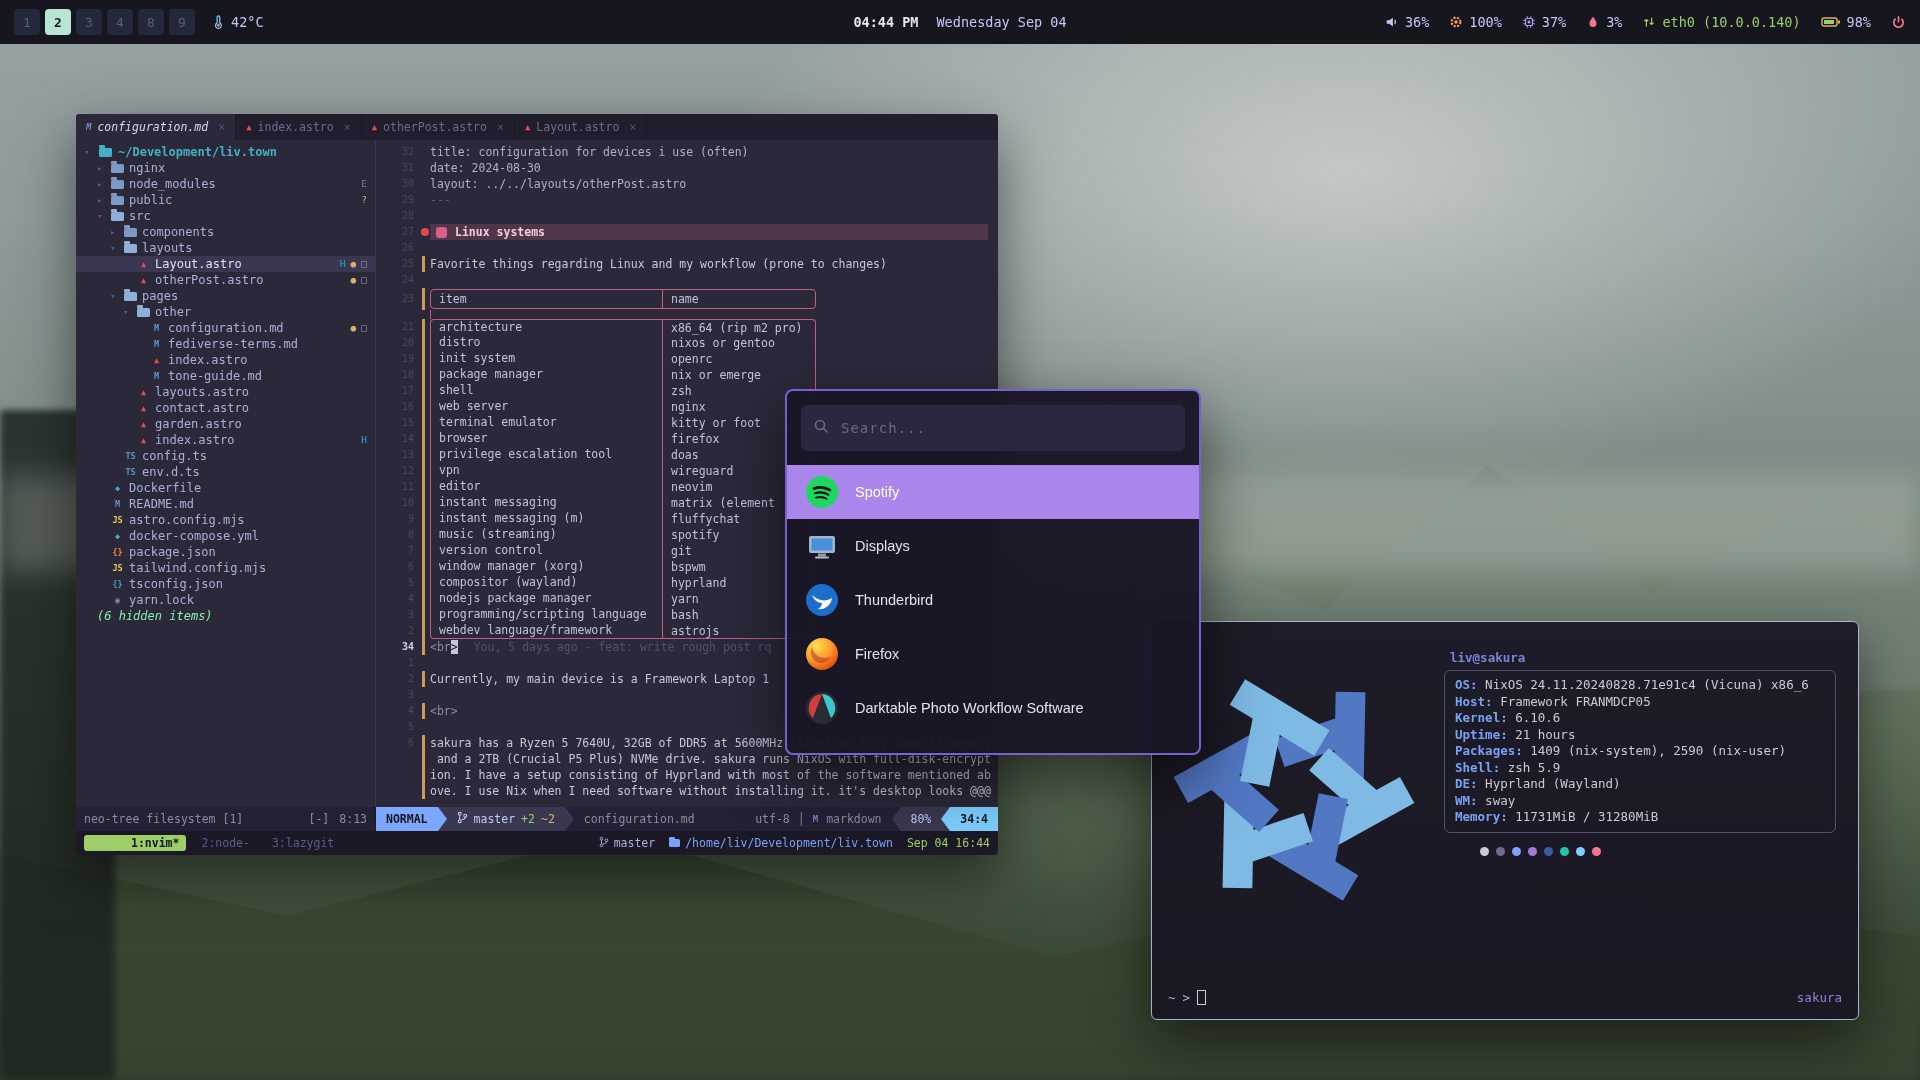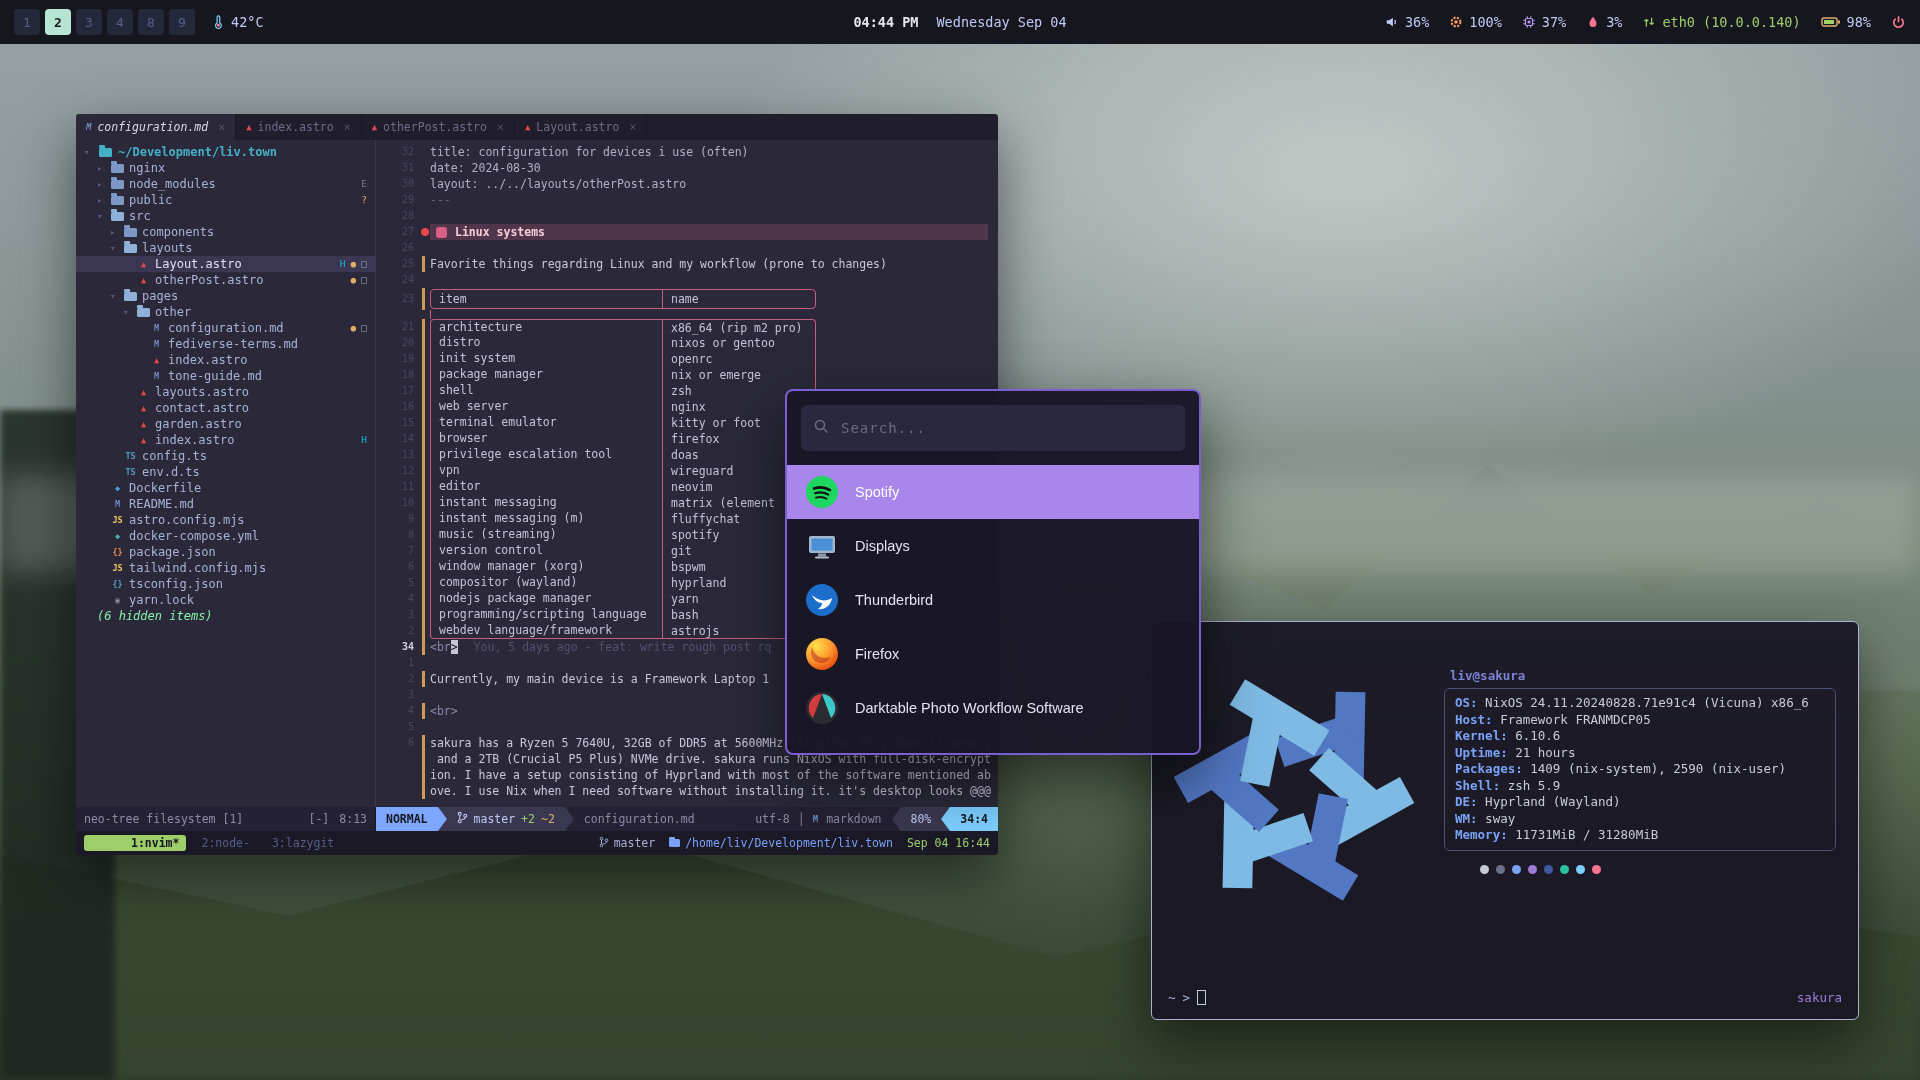--- a/index.html
+++ b/index.html
@@ -136,21 +136,21 @@
   .app-row{height:54px;display:flex;align-items:center;gap:16px;padding:0 18px;color:#e4e2f0;font-size:14.5px;}
   .app-row.selected{background:#a886ec;color:#fff;}
   .app-ic{width:34px;height:34px;flex:none;}
   .app-ic svg{width:34px;height:34px;display:block;}
 
   
   .fetch-win{position:absolute;left:1151px;top:621px;width:706px;height:397px;z-index:2;
     background:rgba(23,21,35,.94);border:1px solid #aab2d0;border-radius:6px;overflow:hidden;
     box-shadow:0 22px 55px rgba(0,0,0,.5);font-size:12.5px;color:#c8ccd4;}
   .nixlogo{position:absolute;left:14px;top:28px;width:256px;height:280px;}
-  .fetch-right{position:absolute;left:292px;top:46px;width:392px;}
+  .fetch-right{position:absolute;left:292px;top:28px;width:392px;}
   .fetch-title{color:#7d83d6;font-weight:bold;margin-bottom:5px;margin-left:6px;}
   .fetch-box{border:1px solid #4c5373;border-radius:6px;padding:6px 10px;}
   .fi-row{height:16.5px;line-height:16.5px;white-space:nowrap;overflow:hidden;}
   .fi-key{color:#7aa2f7;font-weight:bold;}
   .dots{display:flex;gap:7px;margin-top:14px;margin-left:36px;}
   .dot{width:9px;height:9px;border-radius:50%;}
   .fetch-prompt{position:absolute;left:16px;bottom:14px;display:flex;align-items:center;gap:7px;color:#a9b1d6;}
   .cursor-hollow{display:inline-block;width:7px;height:13px;border:1px solid #c8ccd4;}
   .fetch-host{position:absolute;right:16px;bottom:14px;color:#9d7cd8;}
 </style>

